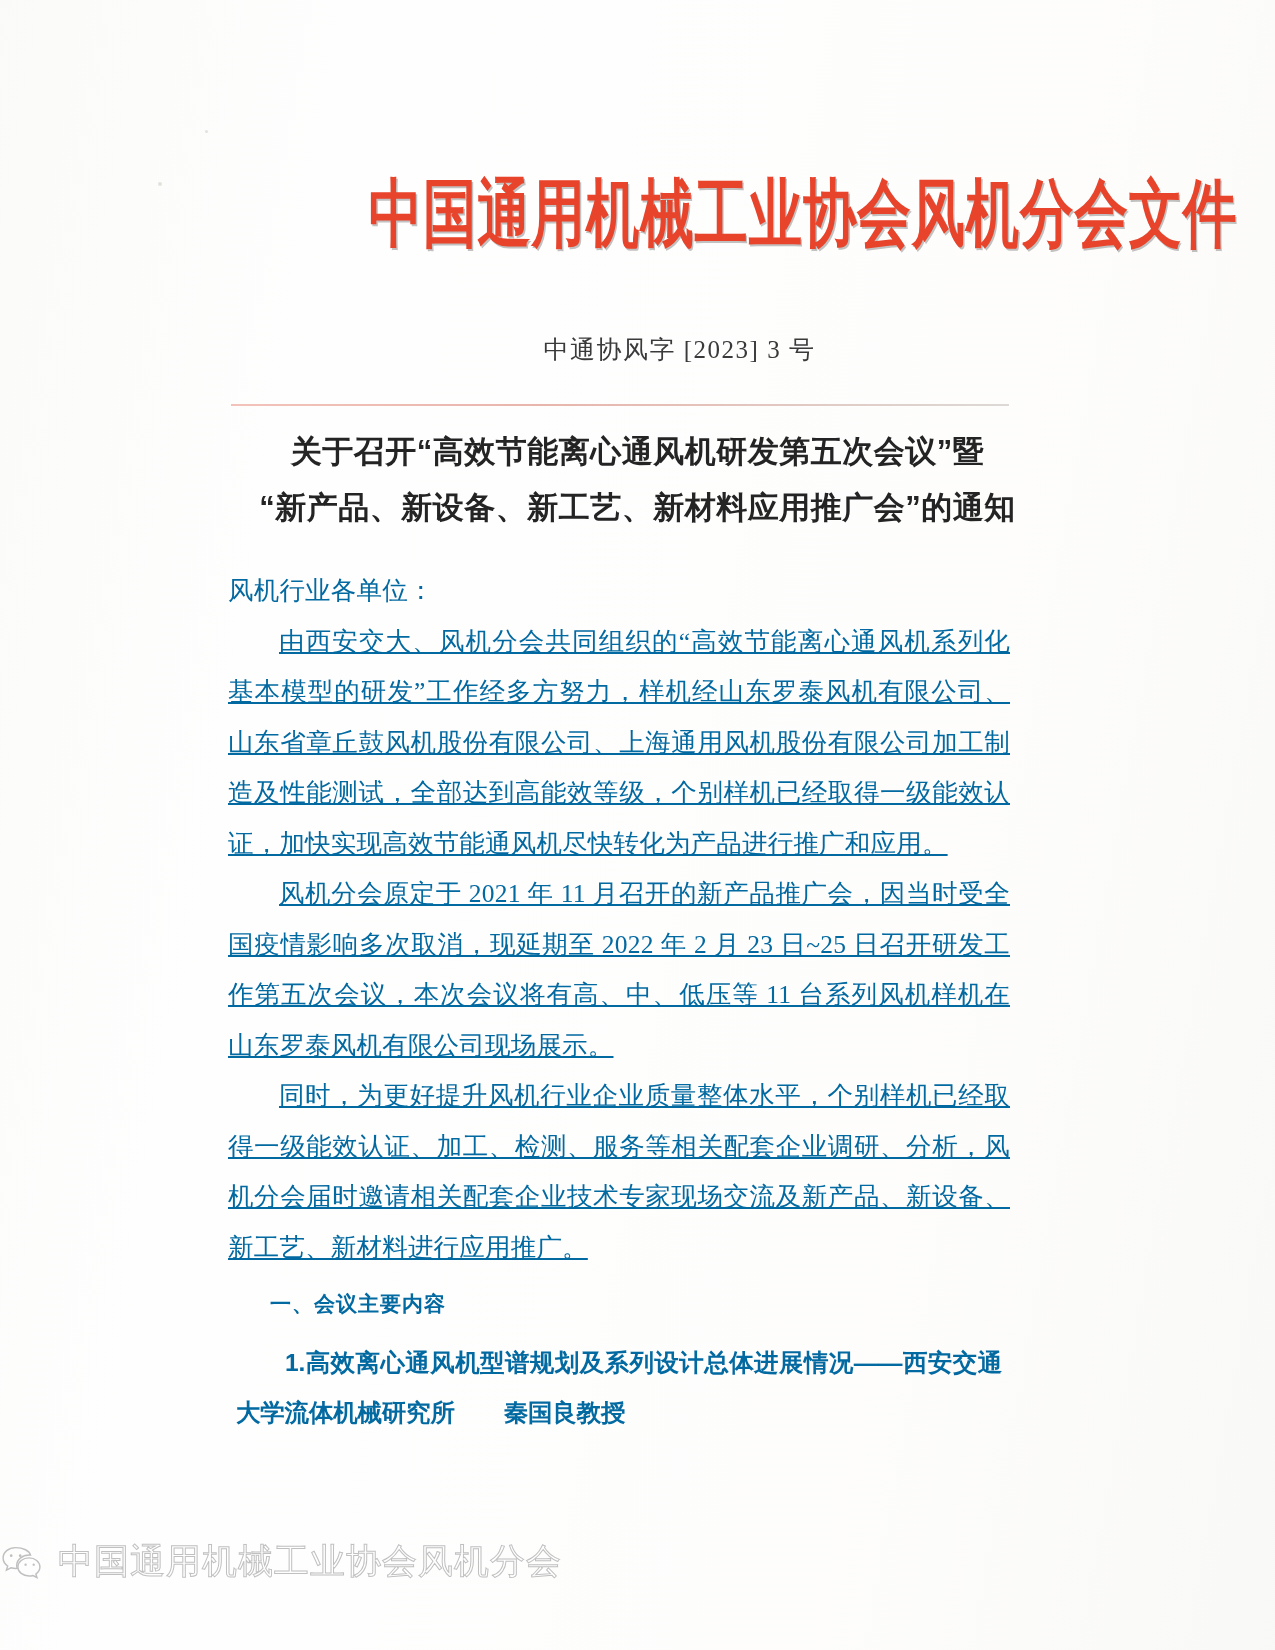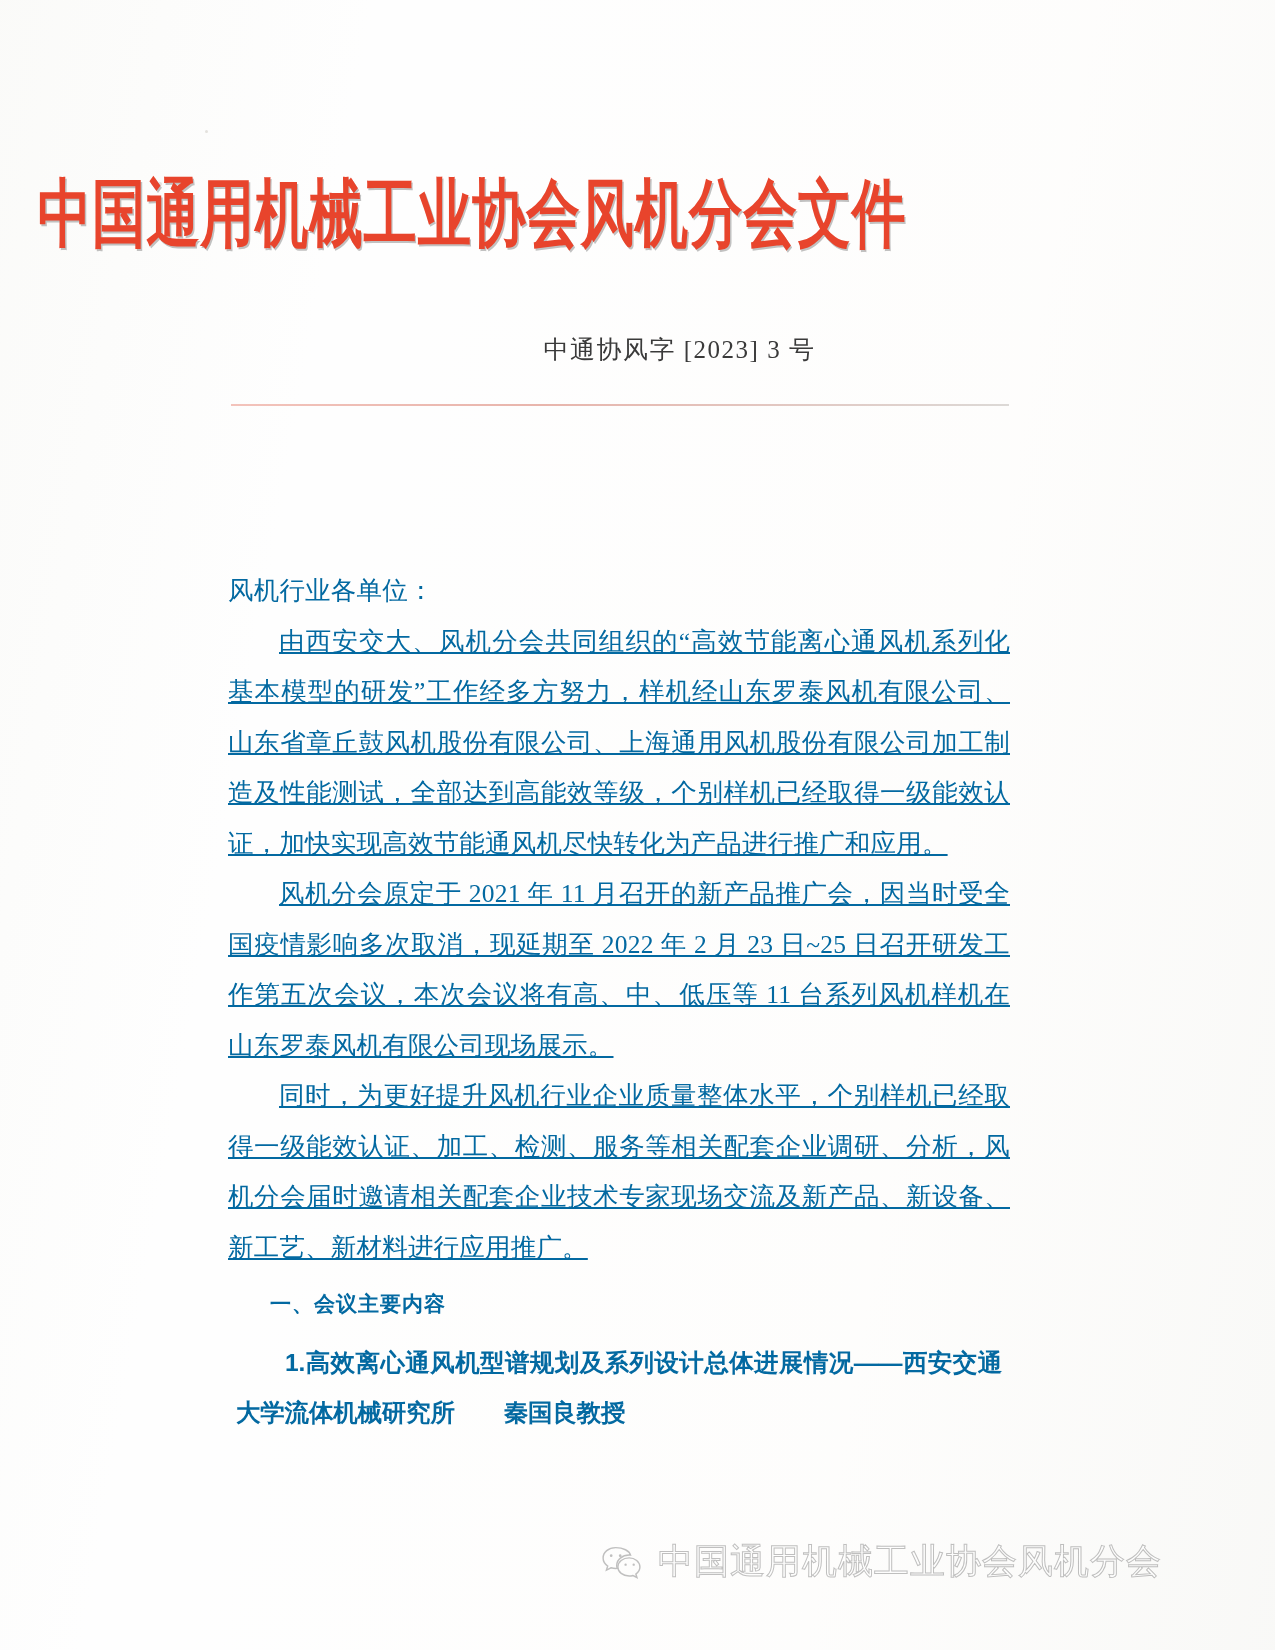--- a/index.html
+++ b/index.html
@@ -34,21 +34,21 @@
     background: #d8d5d0;
     border-radius: 50%;
     opacity: .7;
   }
 
   .doc-header {
     position: absolute;
     top: 176px;
     left: 0;
     width: 1275px;
-    text-align: left;
+    text-align: right;
   }
   .doc-header-title {
     display: inline-block;
     font-family: "Liberation Sans", sans-serif;
     font-weight: 700;
     font-size: 58px;
     letter-spacing: 1px;
     line-height: 1;
     color: #e8442c;
     transform: scaleX(0.92) scaleY(1.28);
@@ -135,24 +135,23 @@
     width: 2em;
   }
 
   .footer {
     position: absolute;
     top: 1538px;
     left: 0;
     width: 1126px;
     display: flex;
     align-items: center;
-    justify-content: flex-end;
+    justify-content: flex-start;
     gap: 14px;
     opacity: .55;
-    padding-left: 36px;
   }
   .wechat-icon {
     width: 44px;
     height: 36px;
     flex: 0 0 auto;
   }
   .footer-text {
     font-family: "Liberation Sans", sans-serif;
     font-size: 35px;
     letter-spacing: 1px;
@@ -172,20 +171,24 @@
   <div class="scan-speck" style="left:205px;top:130px;width:3px;height:3px;"></div>
 
   <div class="doc-header">
     <div class="doc-header-title">中国通用机械工业协会风机分会文件</div>
   </div>
 
   <div class="doc-number">中通协风字 [2023] 3 号</div>
 
   <div class="rule"></div>
 
+  <div class="title-block">
+    <div class="title-line">关于召开“高效节能离心通风机研发第五次会议”暨</div>
+    <div class="title-line">“新产品、新设备、新工艺、新材料应用推广会”的通知</div>
+  </div>
 
   <div class="body-block">
 
     <p class="salutation">风机行业各单位：</p>
 
     <p class="para">由西安交大、风机分会共同组织的“高效节能离心通风机系列化基本模型的研发”工作经多方努力，样机经山东罗泰风机有限公司、山东省章丘鼓风机股份有限公司、上海通用风机股份有限公司加工制造及性能测试，全部达到高能效等级，个别样机已经取得一级能效认证，加快实现高效节能通风机尽快转化为产品进行推广和应用。</p>
 
     <p class="para">风机分会原定于 2021 年 11 月召开的新产品推广会，因当时受全国疫情影响多次取消，现延期至 2022 年 2 月 23 日~25 日召开研发工作第五次会议，本次会议将有高、中、低压等 11 台系列风机样机在山东罗泰风机有限公司现场展示。</p>
 
     <p class="para">同时，为更好提升风机行业企业质量整体水平，个别样机已经取得一级能效认证、加工、检测、服务等相关配套企业调研、分析，风机分会届时邀请相关配套企业技术专家现场交流及新产品、新设备、新工艺、新材料进行应用推广。</p>

